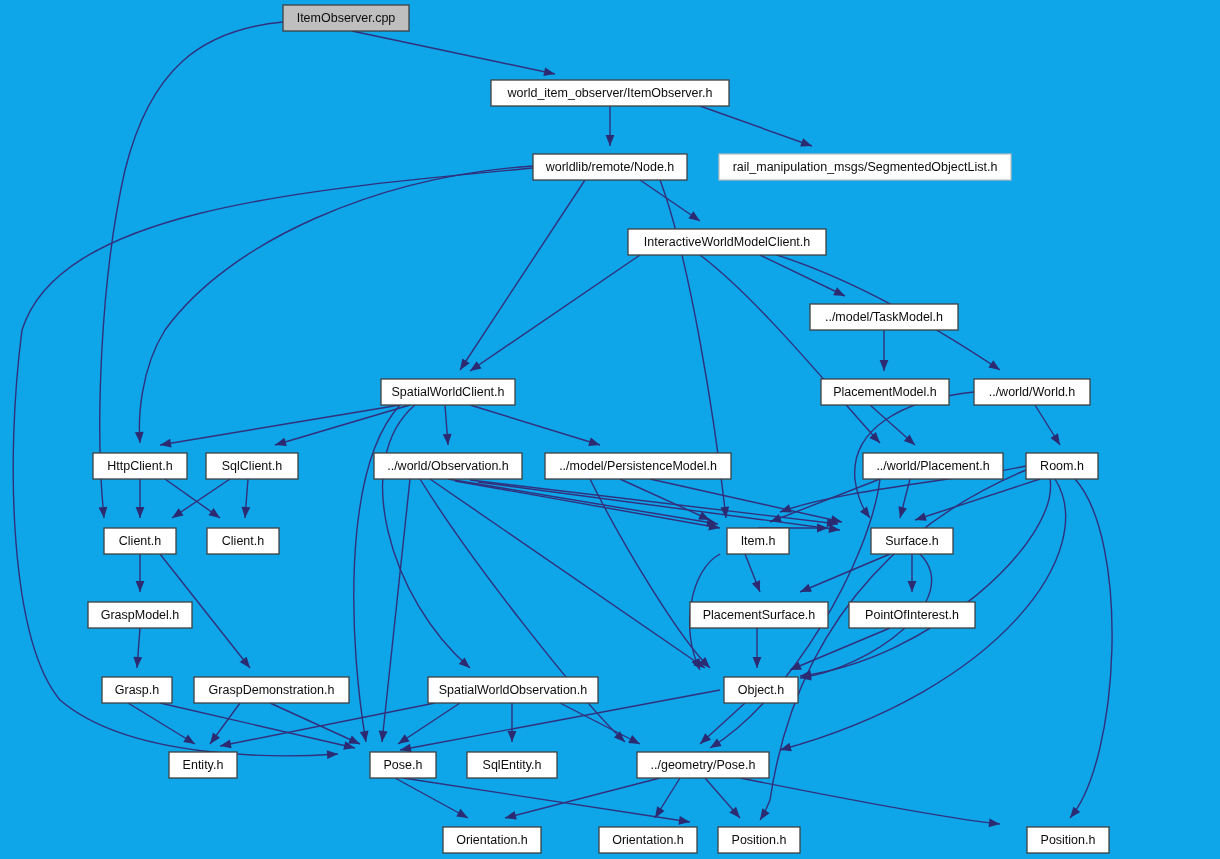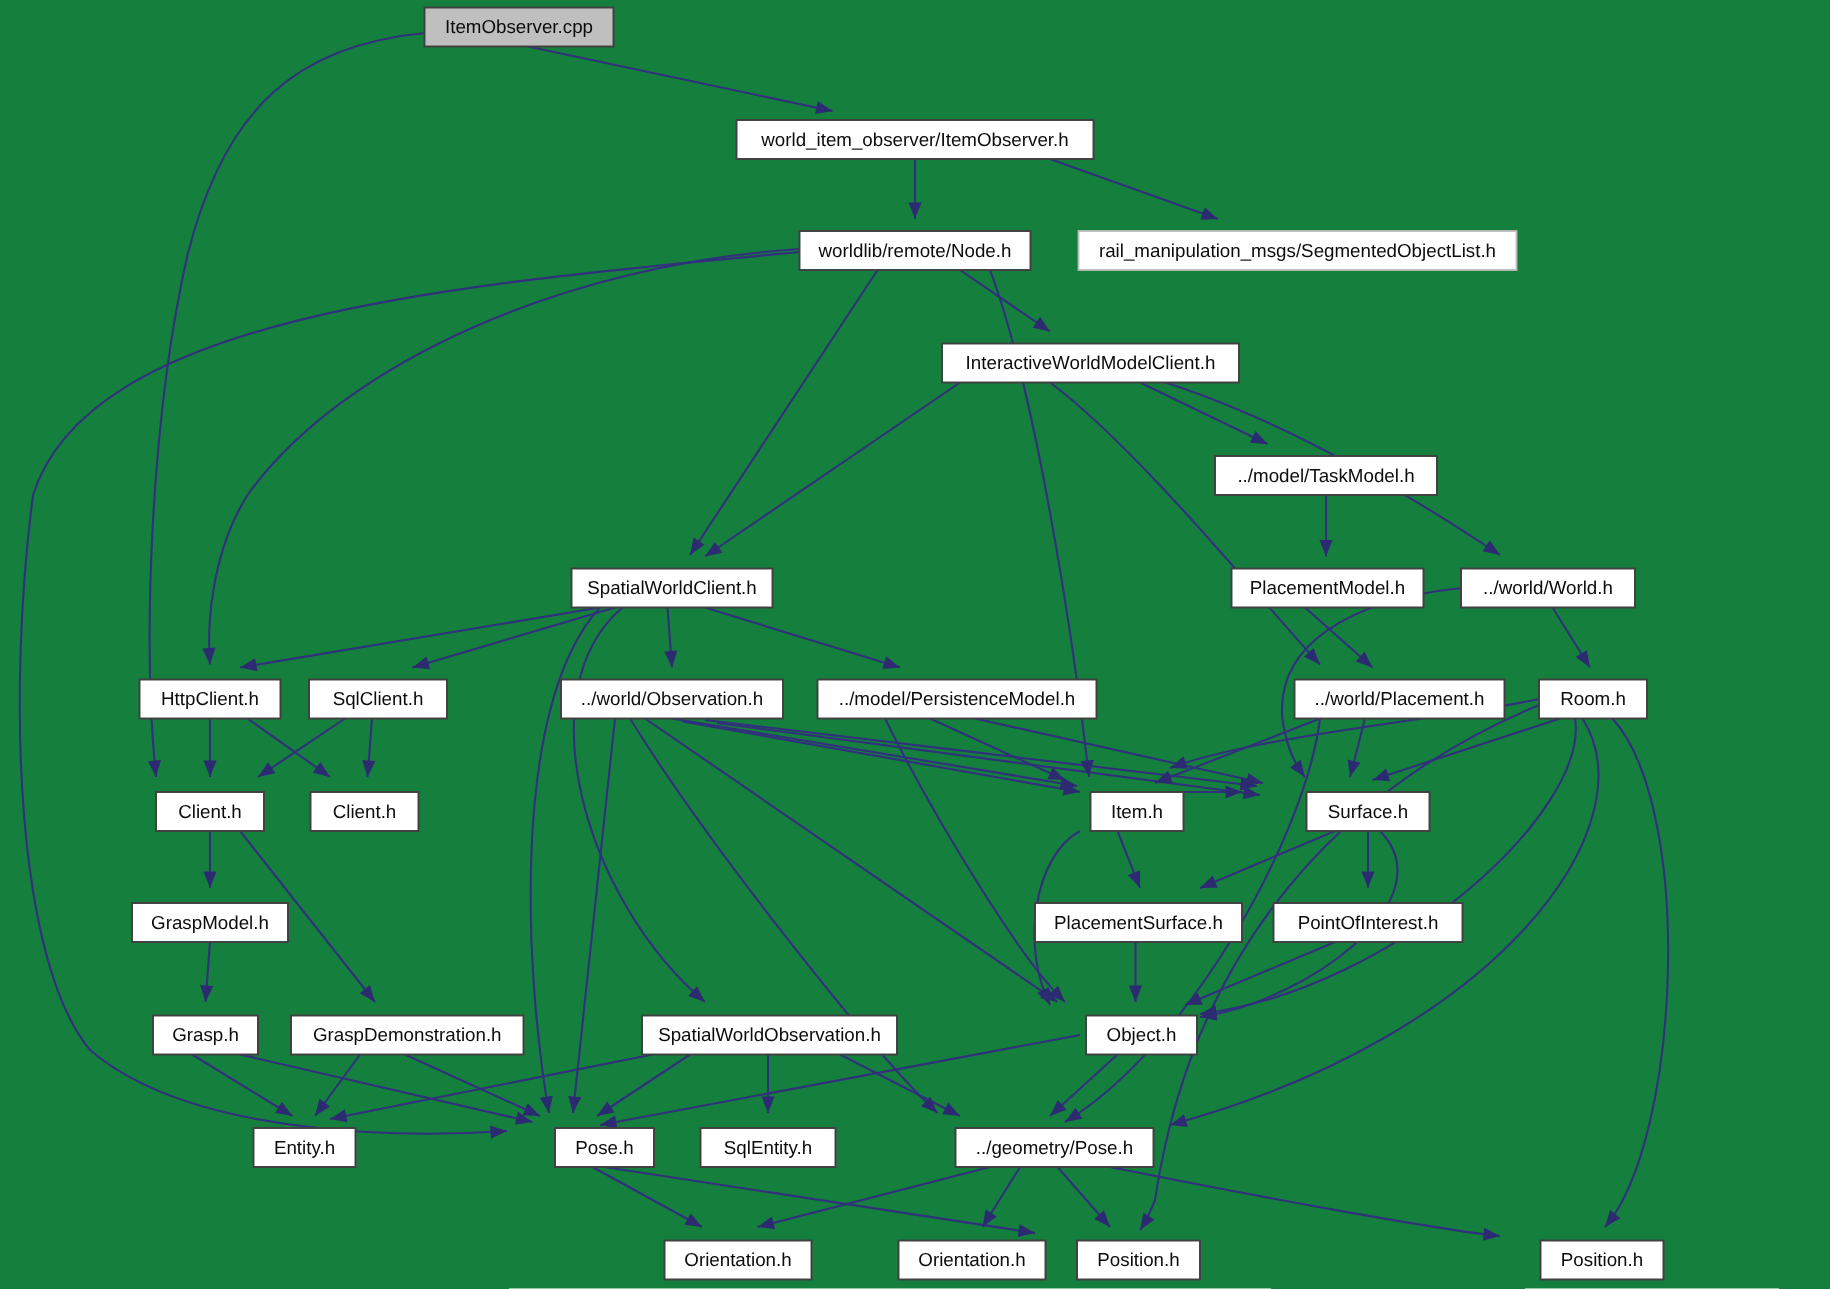--- a/index.html
+++ b/index.html
@@ -4,21 +4,21 @@
 <style>
   html, body {
     margin: 0;
     padding: 0;
     background: #ffffff;
   }
   #graph-root {
     position: relative;
     width: 1220px;
     height: 859px;
-    background: #15803d;
+    background: #0ea5e9;
     font-family: "Liberation Sans", sans-serif;
   }
   svg#depgraph {
     display: block;
     width: 1220px;
     height: 859px;
   }
   .edge-path {
     fill: none;
     stroke: #31307c;

